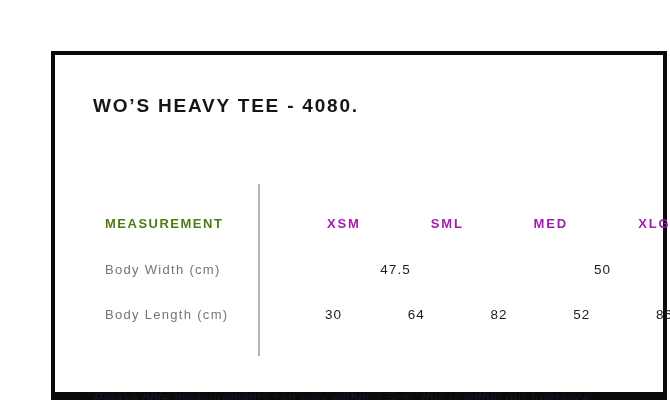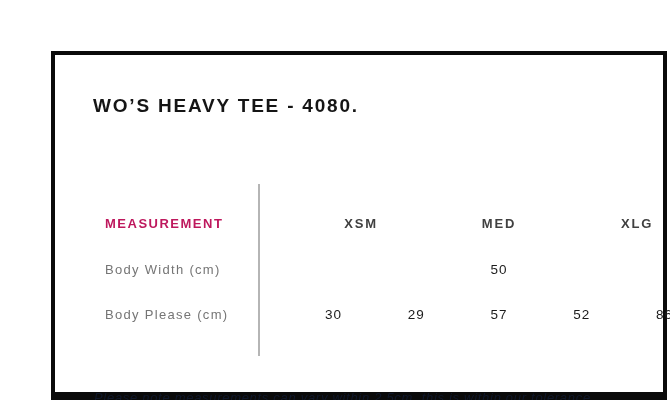--- a/index.html
+++ b/index.html
@@ -50,23 +50,23 @@
     flex: 0 0 175px;
     text-align: left;
     font-size: 13px;
     letter-spacing: 1.3px;
     color: #757575;
   }
   .cell.th {
     font-size: 13px;
     font-weight: 700;
     letter-spacing: 1.8px;
-    color: #404040;
+    color: #a21caf;
   }
-  .cell.label.th { color: #be185d; letter-spacing: 1.5px; }
+  .cell.label.th { color: #4d7c0f; letter-spacing: 1.5px; }
   .cell.val {
     font-size: 13.5px;
     letter-spacing: 1px;
     color: #1c1c1c;
   }
 
   .note {
     position: absolute;
     left: 46px; top: 342px;
     font-size: 13px;
@@ -83,33 +83,35 @@
 
   <div class="frame"></div>
 
   <h1 class="title">WO’S HEAVY TEE - 4080.</h1>
 
   <div class="divider-v"></div>
 
   <div class="trow r-header">
     <div class="cell label th">MEASUREMENT</div>
     <div class="cell th">XSM</div>
+    <div class="cell th">SML</div>
     <div class="cell th">MED</div>
     <div class="cell th">XLG</div>
   </div>
 
   <div class="trow r-width">
     <div class="cell label">Body Width (cm)</div>
+    <div class="cell val">47.5</div>
     <div class="cell val">50</div>
   </div>
 
   <div class="trow r-length">
-    <div class="cell label">Body Please (cm)</div>
+    <div class="cell label">Body Length (cm)</div>
     <div class="cell val">30</div>
-    <div class="cell val">29</div>
-    <div class="cell val">57</div>
+    <div class="cell val">64</div>
+    <div class="cell val">82</div>
     <div class="cell val">52</div>
     <div class="cell val">86</div>
   </div>
 
   <p class="note">Please note measurements can vary within 2.5cm, this is within our tolerance.</p>
 
 </div>
 
 </body></html>

